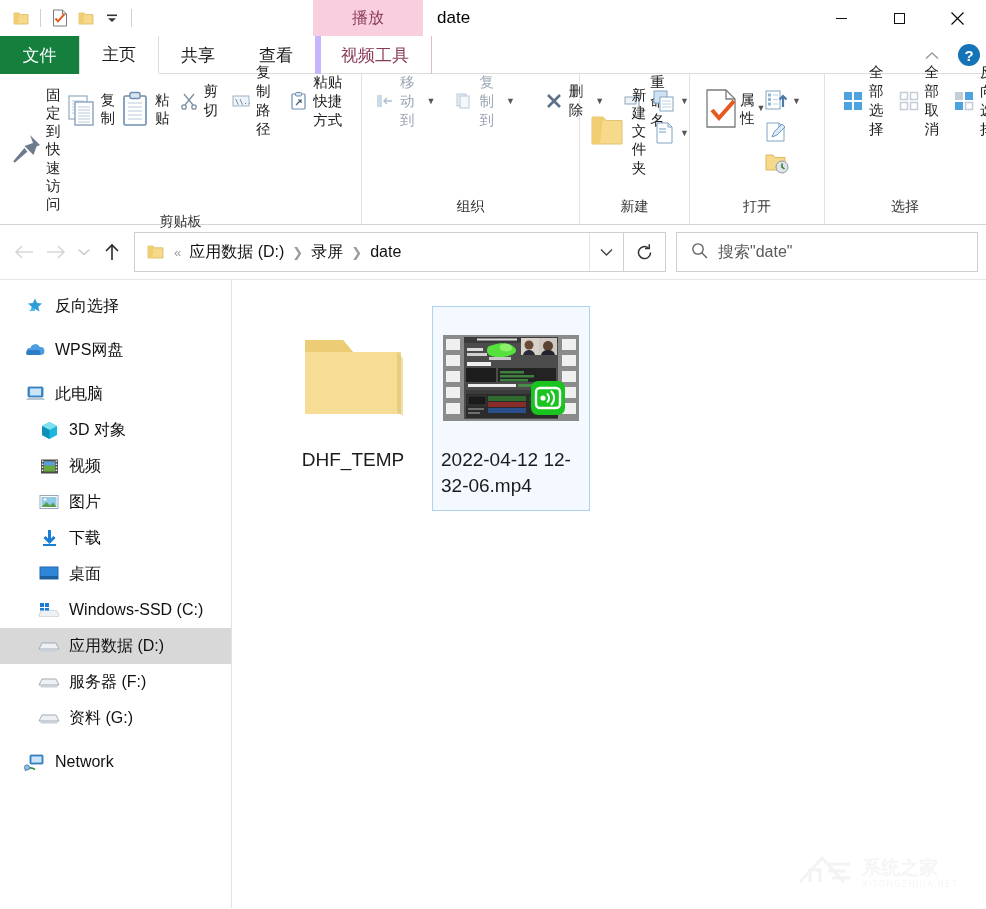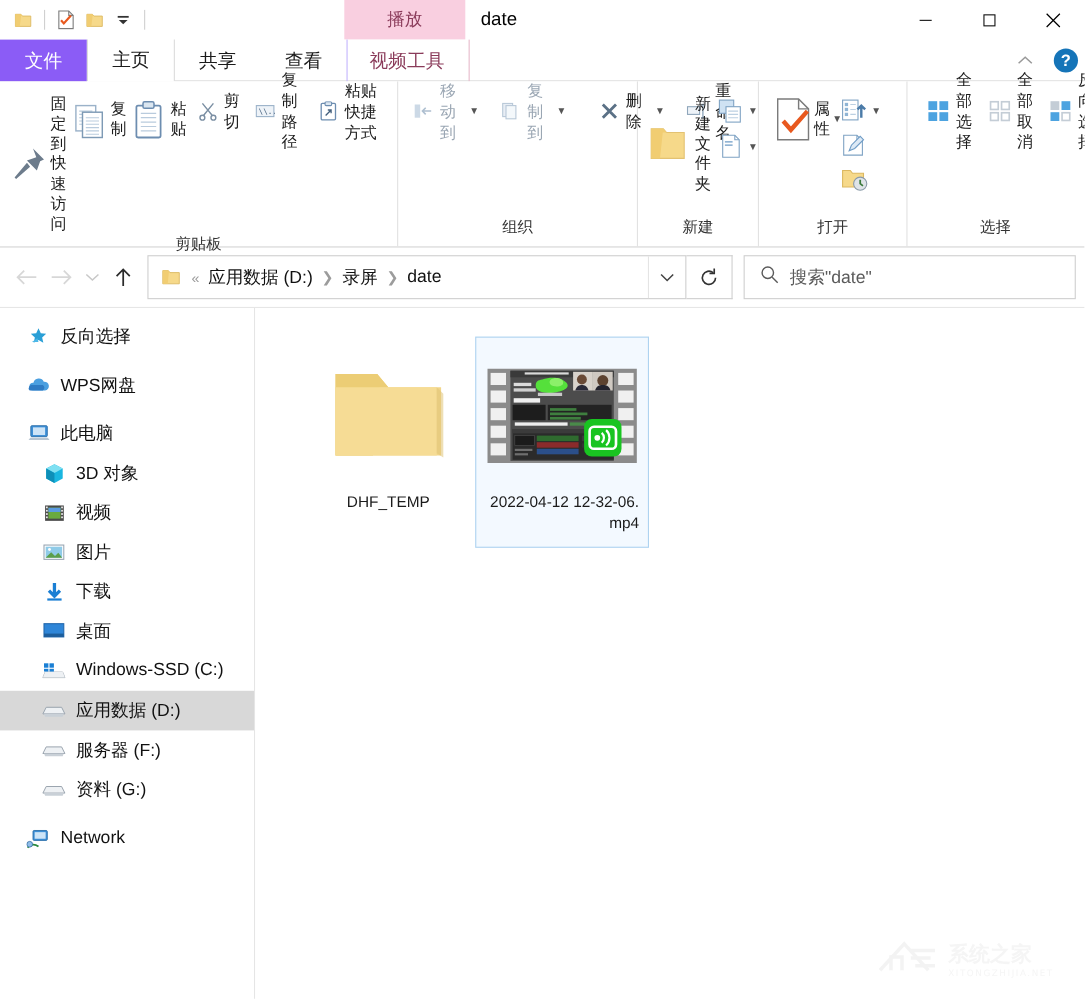--- a/index.html
+++ b/index.html
@@ -71,35 +71,35 @@
     border-bottom: 1px solid #dcdcdc;
   }
   .tab {
     display:flex; align-items:center; justify-content:center;
     padding: 0 22px;
     font-size: 17px;
     color: #1b1b1b;
     height: 38px;
   }
   .tab.file {
-    background: #8b5cf6;
+    background: #15803d;
     color: #fff;
     width: 79px;
     padding: 0;
   }
   .tab.active {
     border-left: 1px solid #dcdcdc;
     border-right: 1px solid #dcdcdc;
     border-bottom: 1px solid #fff;
     margin-bottom: -1px;
     background: #fff;
   }
   .tab.ctx {
     color: #8a3b5a;
-    border-left: 1px solid #c4b5fd;
+    border-left: 6px solid #c4b5fd;
     border-right: 1px solid #e7b9cb;
     padding-left: 20px;
   }
   .tabstrip-right {
     position: absolute; right: 6px; top: 0; height: 38px;
     display: flex; align-items: center; gap: 12px;
   }
   .chev-collapse { color:#999; font-size: 15px; padding: 0 6px; }
   .help-btn {
     width: 22px; height: 22px; border-radius: 50%;
@@ -254,23 +254,23 @@
     background: #f3f9ff;
     border: 1px solid #aed3f0;
   }
   .tile .thumb {
     height: 122px;
     display:flex; align-items:center; justify-content:center;
     position: relative;
   }
   .tile .label {
     margin-top: 8px;
-    font-size: 14px;
+    font-size: 19px;
     color: #1b1b1b;
-    text-align: right;
+    text-align: left;
     line-height: 1.35;
     max-width: 140px;
     word-break: break-all;
   }
 
   .watermark {
     position: absolute;
     right: 10px; bottom: 8px;
     width: 180px; height: 56px;
     opacity: 0.75;

